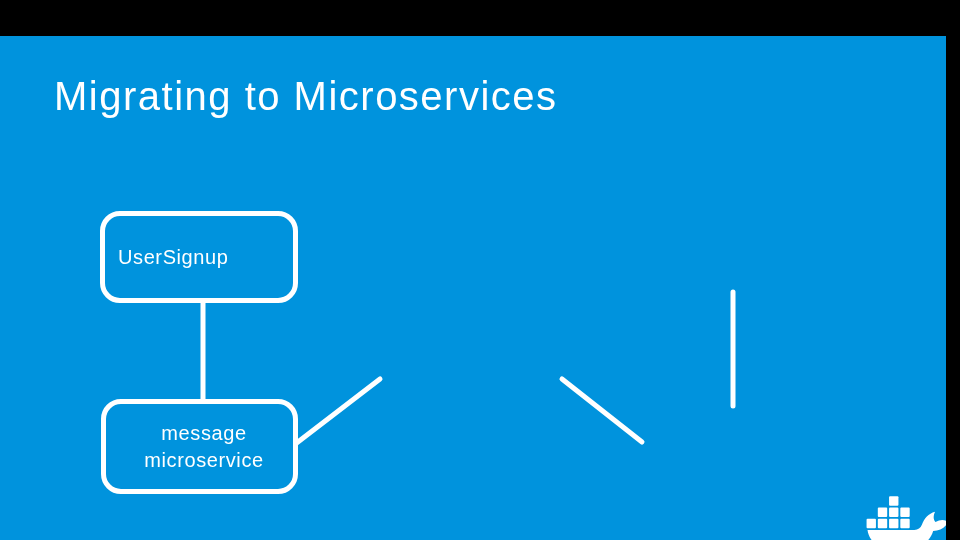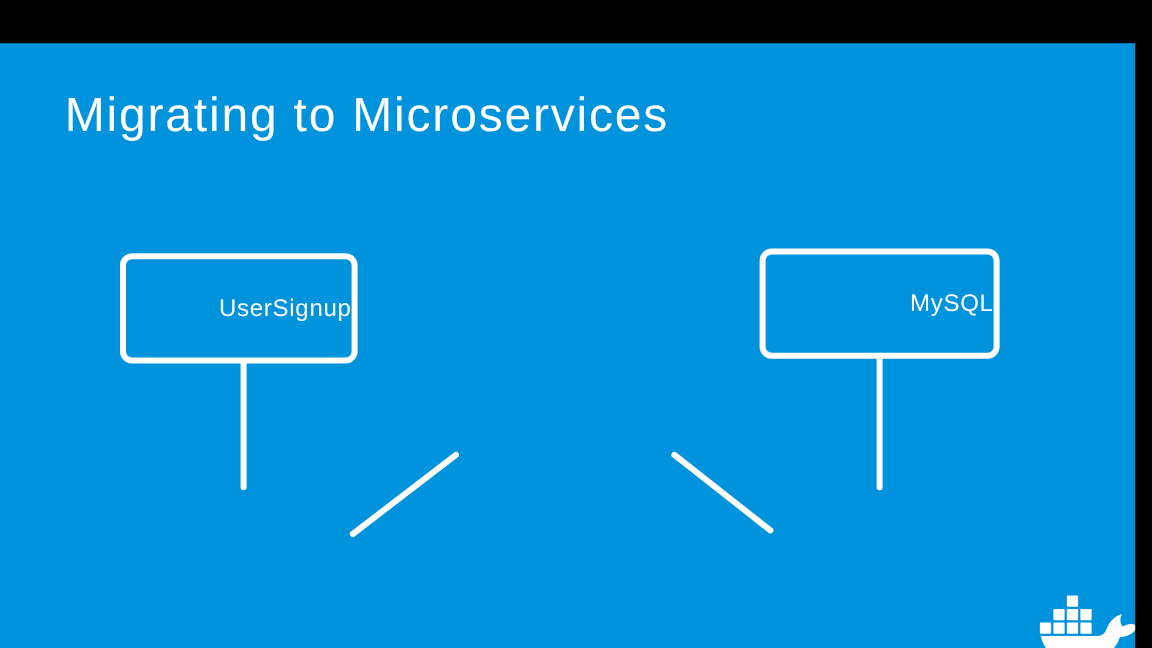--- a/index.html
+++ b/index.html
@@ -41,30 +41,31 @@
   }
   .connectors line {
     stroke: var(--fg);
     stroke-width: 5;
     stroke-linecap: round;
   }
   .node {
     position: absolute;
     box-sizing: border-box;
     border: 5px solid var(--fg);
-    border-radius: 10px;
+    border-radius: 20px;
     background: var(--bg);
     display: flex;
     align-items: center;
-    justify-content: flex-end;
+    justify-content: flex-start;
     text-align: center;
     font-size: 20px;
     font-weight: 400;
     letter-spacing: 0.6px;
     line-height: 1.35;
+    padding-left: 13px;
   }
   .node span {
     display: block;
     max-width: 170px;
   }
   .n-usersignup { left: 100px; top: 175px; width: 198px; height: 92px; }
   .n-mysql      { left: 633px; top: 171px; width: 200px; height: 92px; }
   .n-redis      { left: 374px; top: 292px; width: 194px; height: 93px; }
   .n-message    { left: 101px; top: 363px; width: 197px; height: 95px; }
   .n-worker     { left: 634px; top: 364px; width: 200px; height: 95px; }
@@ -91,25 +92,25 @@
     <line x1="203" y1="260" x2="203" y2="370"></line>
     <line x1="733" y1="256" x2="733" y2="370"></line>
     <line x1="294" y1="409" x2="380" y2="343"></line>
     <line x1="562" y1="343" x2="642" y2="406"></line>
   </svg>
 
   <div class="node n-usersignup">
     <span>UserSignup</span>
   </div>
 
-  <div class="node n-mysql">
-    <span>MySQL</span>
-  </div>
 
 
+  <div class="node n-message">
+    <span>message microservice</span>
+  </div>
 
 
   <svg class="docker-logo" viewBox="0 0 96 76" aria-hidden="true">
 
     <rect x="31" y="2" width="10" height="10" rx="1"></rect>
     <rect x="19" y="14" width="10" height="10" rx="1"></rect>
     <rect x="31" y="14" width="10" height="10" rx="1"></rect>
     <rect x="43" y="14" width="10" height="10" rx="1"></rect>
     <rect x="7" y="26" width="10" height="10" rx="1"></rect>
     <rect x="19" y="26" width="10" height="10" rx="1"></rect>

